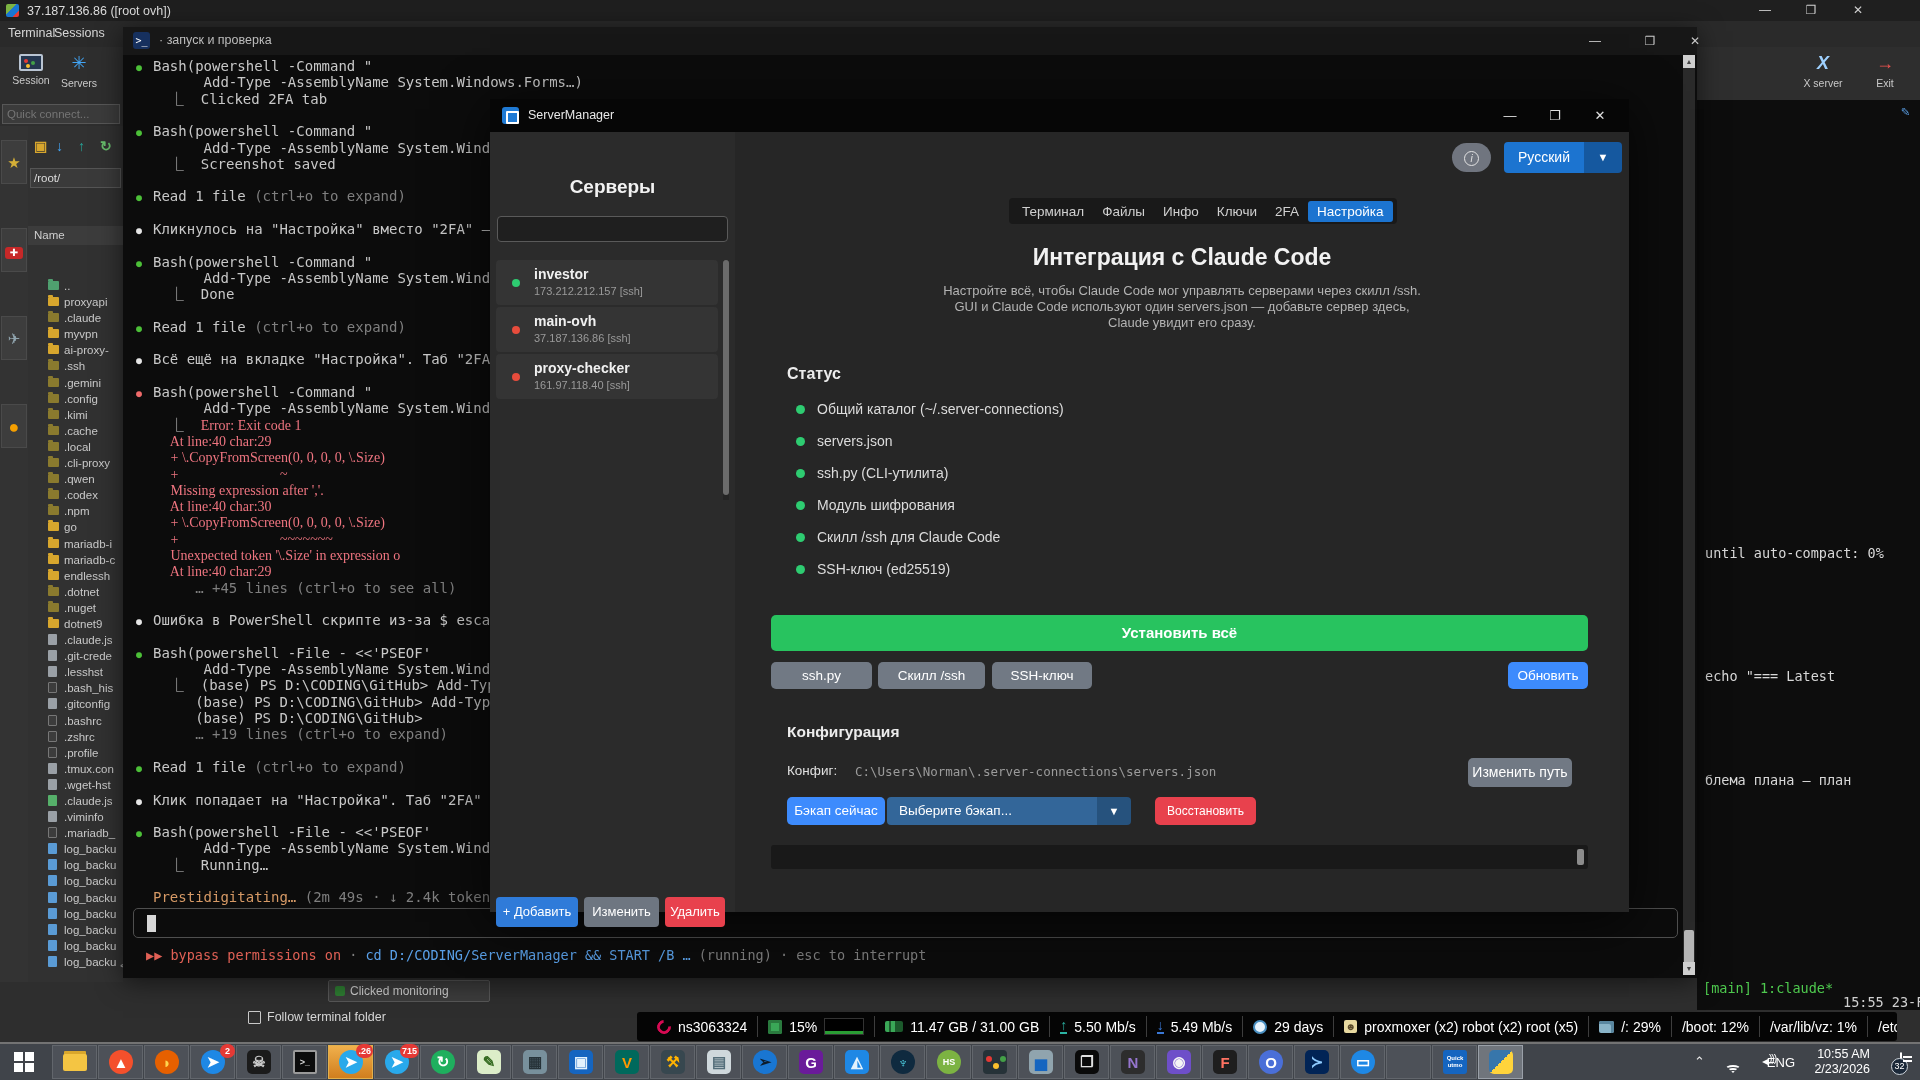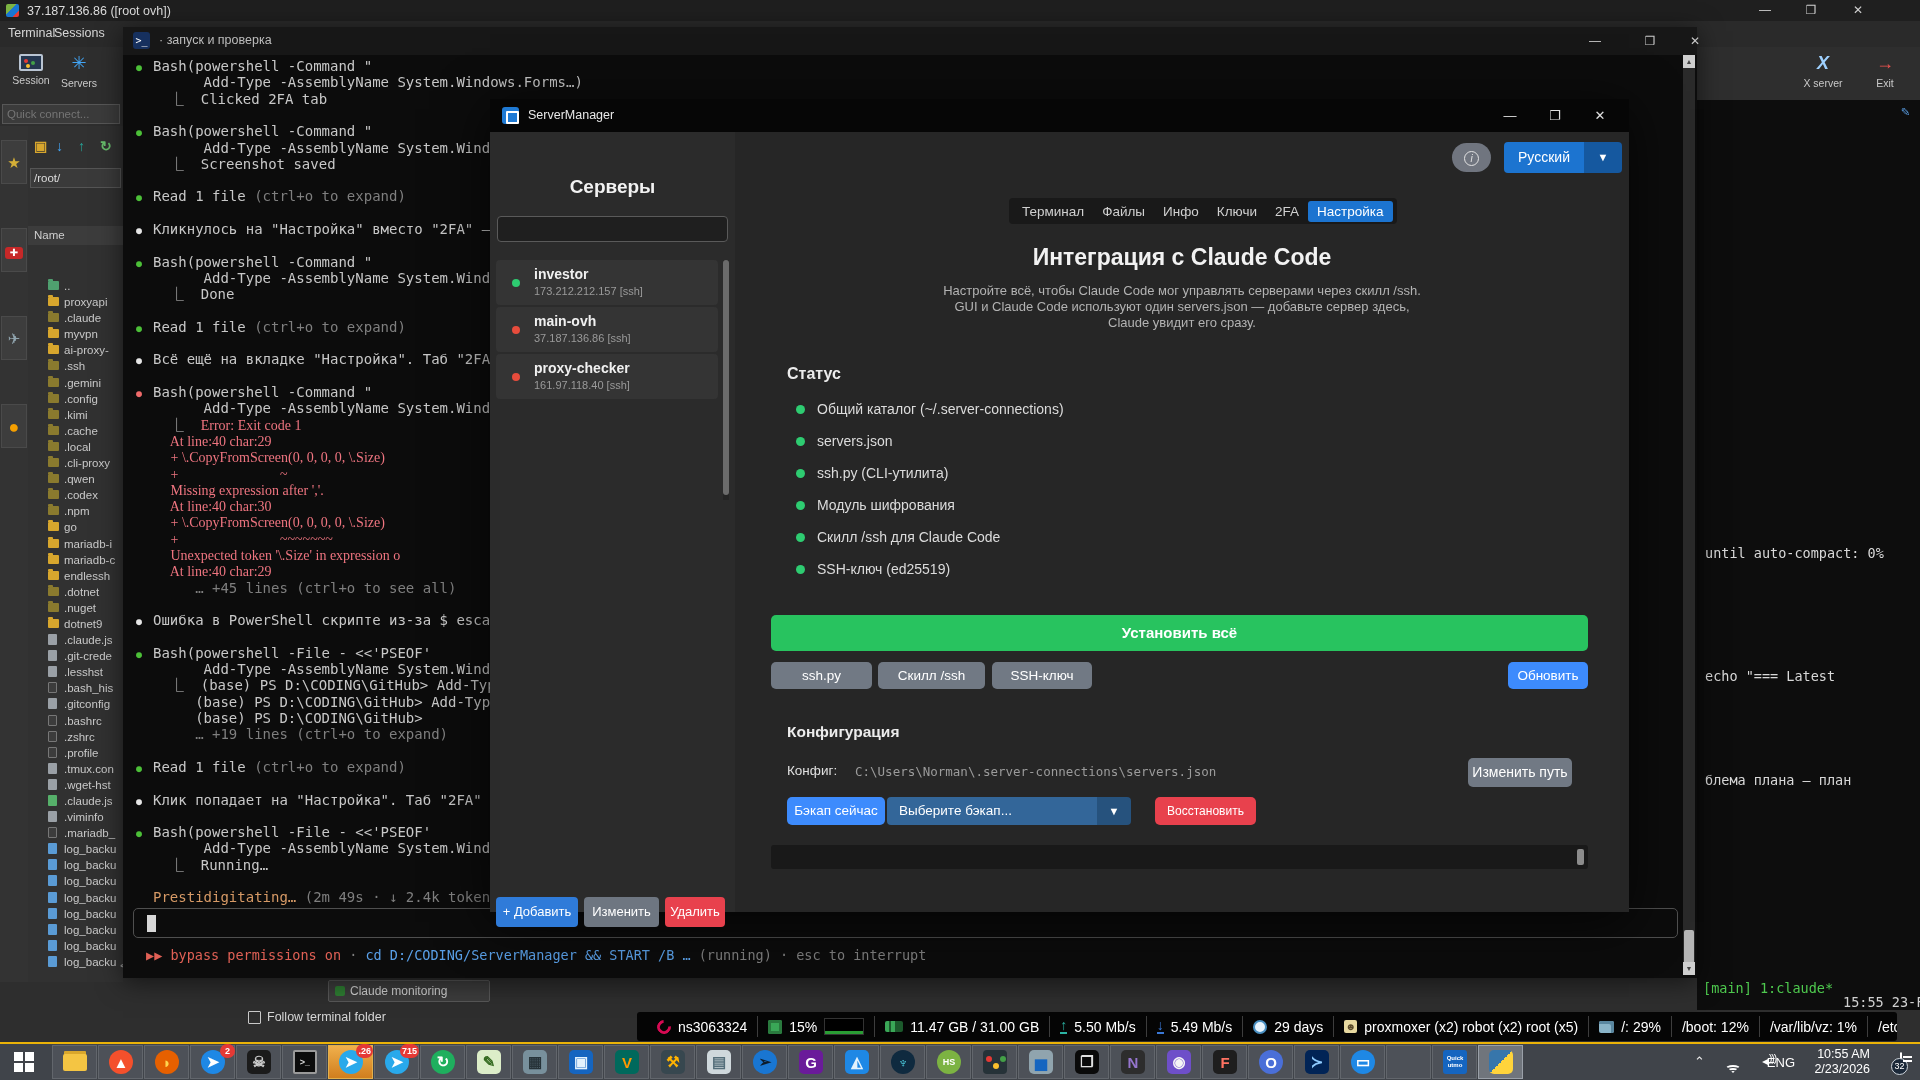--- a/index.html
+++ b/index.html
@@ -1,18 +1,18 @@
 <!DOCTYPE html>
 <html><head>
 <meta charset="utf-8">
 <style>
   * { margin:0; padding:0; box-sizing:border-box; }
   html,body { width:1920px; height:1080px; background:#1a1a1a; overflow:hidden;
               font-family:"Liberation Sans", sans-serif; }
-  #root { position:relative; width:1920px; height:1080px; background:#eab308; overflow:hidden; }
+  #root { position:relative; width:1920px; height:1080px; background:#737373; overflow:hidden; }
   .abs { position:absolute; }
   .mono { font-family:"DejaVu Sans Mono", monospace; }
 
   
   #mobax { position:absolute; left:0; top:0; width:1920px; height:1042px; background:#2e2e2e; }
   .mx-title { position:absolute; left:0; top:0; width:1920px; height:21px; background:#1f1f1f;
               display:flex; align-items:center; color:#dcdcdc; font-size:12.5px; }
   .mx-appico { width:13px; height:13px; margin:0 8px 0 6px; border-radius:2px;
                background:linear-gradient(135deg,#7cb342 0 40%,#1976d2 40% 75%,#e53935 75%); }
   .mx-ctl { position:absolute; top:2px; width:30px; height:17px; color:#cfcfcf; font-size:12px;
@@ -272,21 +272,21 @@
           <div class="mx-item">log_backu<div class="fico doc" style="background: rgb(90, 155, 213);"></div></div>
           <div class="mx-item">log_backu<div class="fico doc" style="background: rgb(90, 155, 213);"></div></div>
           <div class="mx-item">log_backu<div class="fico doc" style="background: rgb(90, 155, 213);"></div></div>
           <div class="mx-item">log_backu<div class="fico doc" style="background: rgb(90, 155, 213);"></div></div>
           <div class="mx-item">log_backu<div class="fico doc" style="background: rgb(90, 155, 213);"></div></div>
           <div class="mx-item">log_backu<div class="fico doc" style="background: rgb(90, 155, 213);"></div></div>
         </div>
     </div>
     <div class="mx-remote">
       <span class="pulse"></span>
-      <span>Claude monitoring</span>
+      <span>Clicked monitoring</span>
     </div>
     <div class="mx-follow">
       <span class="chk"></span>
       <span>Follow terminal folder</span>
     </div>
     <div class="abs" style="left:120px;top:958px;color:#9a9a9a;font-size:13px">&lt;</div>
   </div>
 
   <div id="rstrip">
     <span class="frag" style="left:204px;top:3px;color:#5aa0e8;font-size:14px">✎</span>

